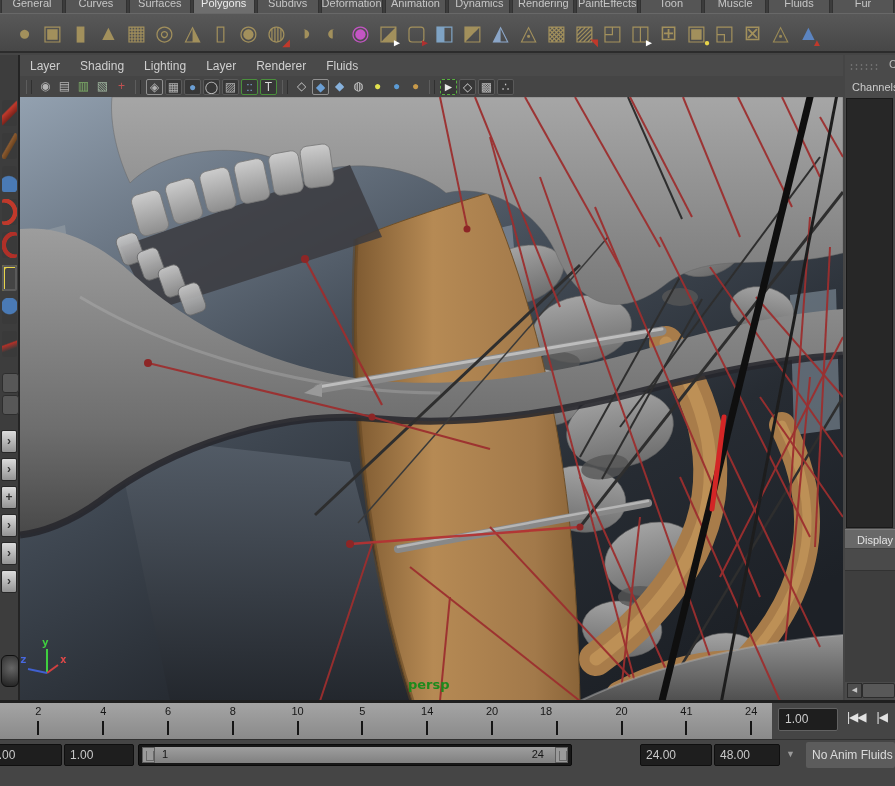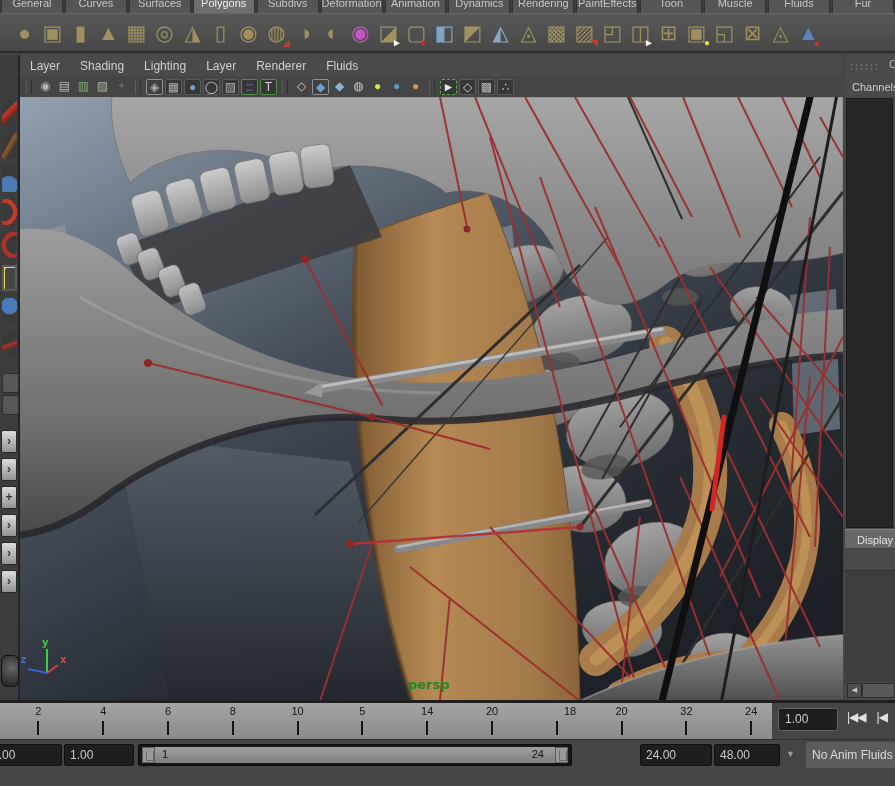--- a/index.html
+++ b/index.html
@@ -430,25 +430,25 @@
       <div class="tick-label" style="left: 232.8px;">8</div>
       <div class="tick-mark" style="left: 231.8px;"></div>
       <div class="tick-label" style="left: 297.6px;">10</div>
       <div class="tick-mark" style="left: 296.6px;"></div>
       <div class="tick-label" style="left: 362.4px;">5</div>
       <div class="tick-mark" style="left: 361.4px;"></div>
       <div class="tick-label" style="left: 427.2px;">14</div>
       <div class="tick-mark" style="left: 426.2px;"></div>
       <div class="tick-label" style="left: 492px;">20</div>
       <div class="tick-mark" style="left: 491px;"></div>
-      <div class="tick-label" style="left: 570px;">18</div>
+      <div class="tick-label" style="left: 546px;">18</div>
       <div class="tick-mark" style="left: 555.8px;"></div>
       <div class="tick-label" style="left: 621.6px;">20</div>
       <div class="tick-mark" style="left: 620.6px;"></div>
-      <div class="tick-label" style="left: 686.4px;">32</div>
+      <div class="tick-label" style="left: 686.4px;">41</div>
       <div class="tick-mark" style="left: 685.4px;"></div>
       <div class="tick-label" style="left: 751.2px;">24</div>
       <div class="tick-mark" style="left: 750.2px;"></div>
     </div>
   <div class="timebg"></div>
   <div class="timefield">1.00</div>
   <div class="playback" id="playback">
       <span>|◀◀</span>
       <span>|◀</span>
     </div>

